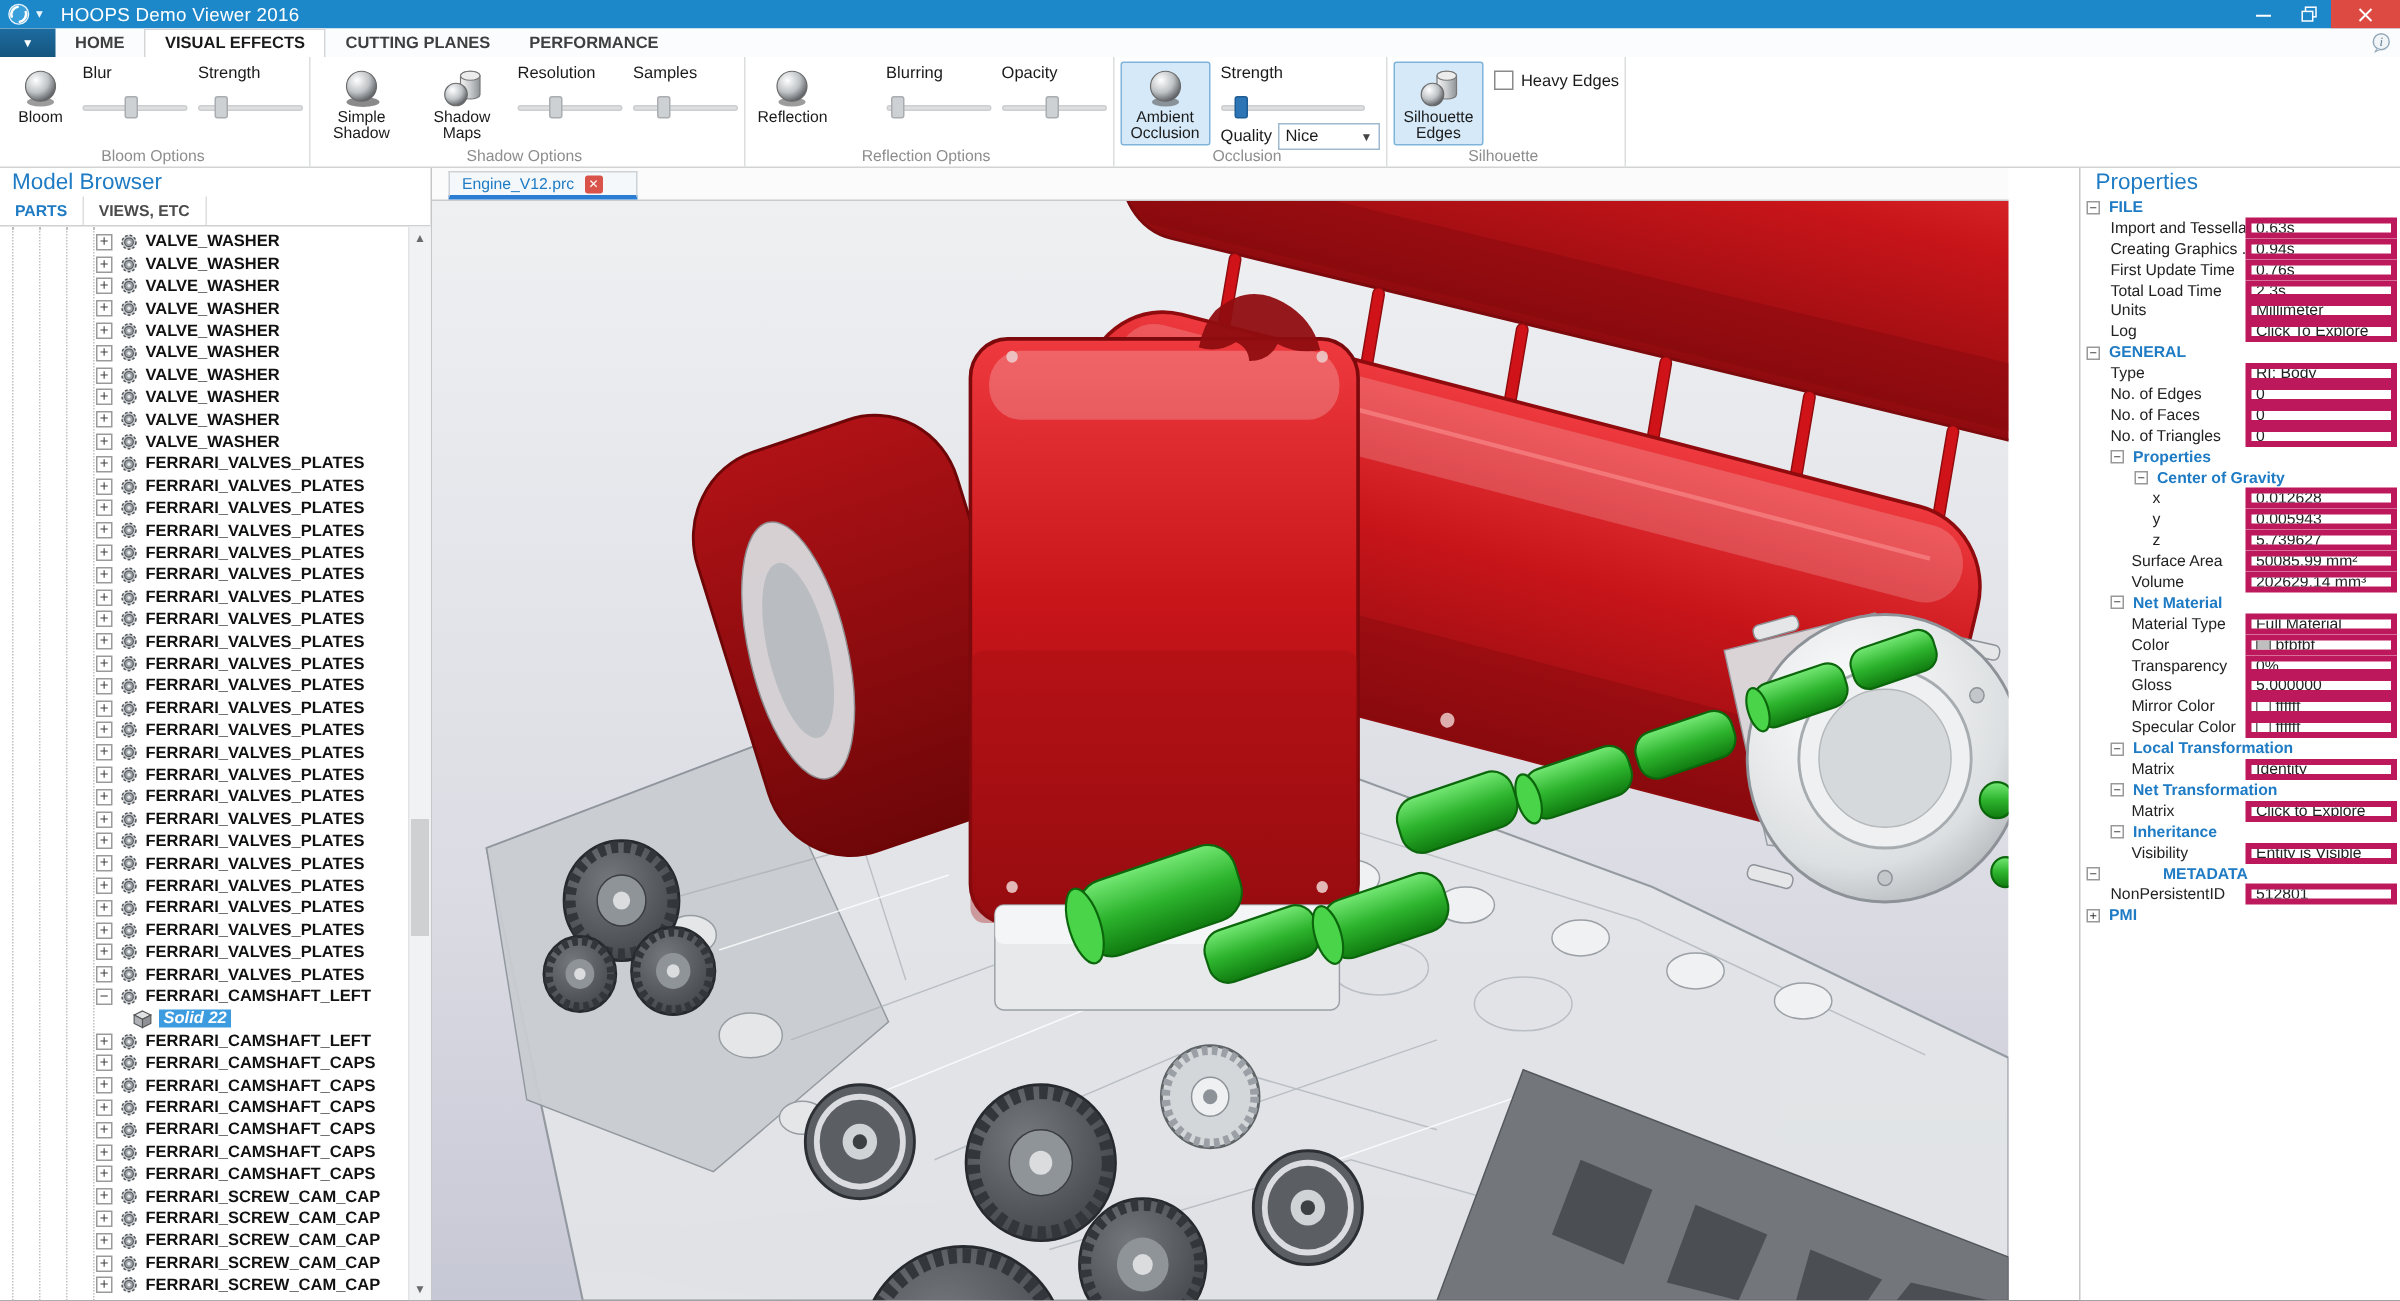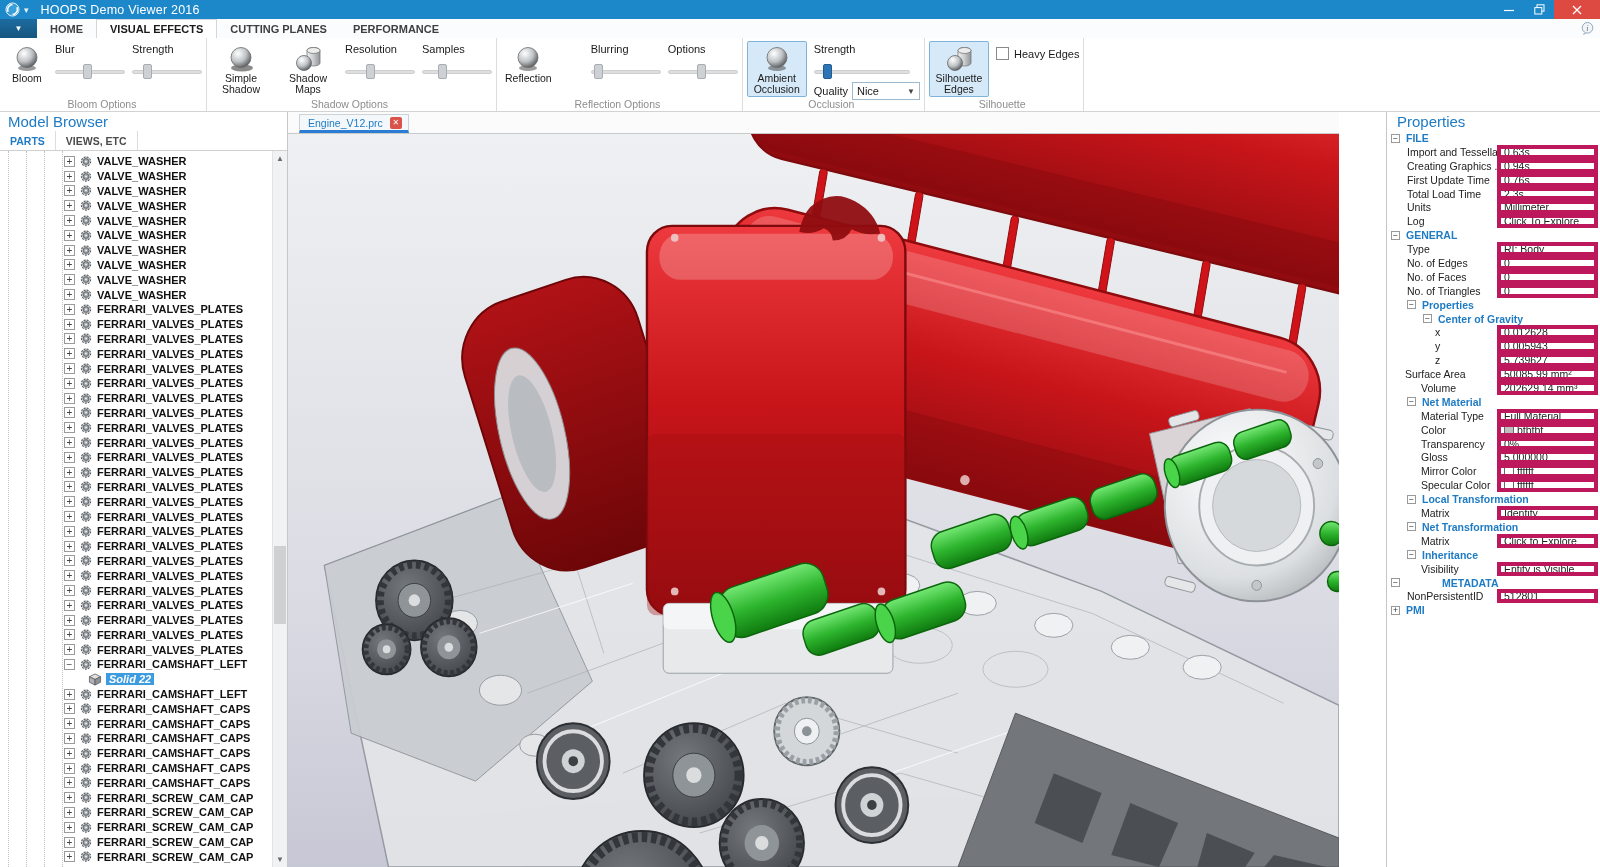--- a/index.html
+++ b/index.html
@@ -65,21 +65,21 @@
   .tw-icon svg{display:block;}
   .tw-label.sel{background:#3d9ce0;color:#fff;padding:0 3px;font-style:italic;}
   .vsb{position:absolute;top:0;right:0;bottom:0;width:15px;background:#f1f2f4;border-left:1px solid #e2e3e4;}
   .vsb .arr{height:15px;display:flex;align-items:center;justify-content:center;font-size:8px;color:#6b6b6b;}
   .vsb .arr.dn{position:absolute;bottom:0;left:0;right:0;}
   .vsb .thumb{position:absolute;left:1px;right:1px;top:395px;height:78px;background:#cfd0d2;}
 
   
   .viewport{flex:1;display:flex;flex-direction:column;min-width:0;background:#fff;}
   .doc-tabs{height:22px;background:#fbfbfc;border-bottom:1px solid #c9cacb;display:flex;align-items:flex-end;padding-left:11px;}
-  .doc-tab{display:flex;align-items:center;gap:7px;padding:2px 6px 1px 8px;font-size:10.5px;color:#1e7bc4;background:#f4f8fb;border:1px solid #cdd2d6;border-bottom:3px solid #2b7cd3;}
+  .doc-tab{display:flex;align-items:center;gap:7px;padding:2px 22px 1px 8px;font-size:10.5px;color:#1e7bc4;background:#f4f8fb;border:1px solid #cdd2d6;border-bottom:3px solid #2b7cd3;}
   .doc-close{width:12px;height:12px;background:#d9534a;color:#fff;font-size:8px;line-height:12px;text-align:center;border-radius:2px;font-weight:700;}
   .canvas{flex:1;position:relative;}
   .canvas svg{position:absolute;inset:0;}
 
   
   .props{width:214px;border-left:1px solid #c6c7c8;background:#fff;overflow:hidden;flex:none;margin-left:47px;}
   .pr-title{font-size:15px;color:#1e7bc4;height:19px;padding:1px 0 0 10px;}
   .prow{position:relative;height:13.9px;font-size:10.5px;color:#222;}
   .plabel{position:absolute;top:1px;white-space:nowrap;}
   .psec .plabel{color:#1e7bc4;font-weight:700;}
@@ -240,21 +240,21 @@
           <div class="rg-col">
             <div class="rslider" style="margin-left: 28px;">
               <span class="rs-label">Blurring</span>
               <div class="rs-track">
                 <div class="rs-handle" style="left: 10%;"></div>
               </div>
             </div>
           </div>
           <div class="rg-col">
             <div class="rslider">
-              <span class="rs-label">Options</span>
+              <span class="rs-label">Opacity</span>
               <div class="rs-track">
                 <div class="rs-handle" style="left: 48%;"></div>
               </div>
             </div>
           </div>
         </div>
         <div class="rg-label">Reflection Options</div>
       </div>
       <div class="rgroup">
         <div class="rg-content">
@@ -1192,21 +1192,21 @@
               <span>0.005943</span>
             </span>
           </div>
           <div class="prow">
             <span class="plabel" style="left: 48px;">z</span>
             <span class="pvalue">
               <span>5.739627</span>
             </span>
           </div>
           <div class="prow">
-            <span class="plabel" style="left: 18px; text-align: center;">Surface Area</span>
+            <span class="plabel" style="left: 34px; text-align: center;">Surface Area</span>
             <span class="pvalue">
               <span>50085.99 mm²</span>
             </span>
           </div>
           <div class="prow">
             <span class="plabel" style="left: 34px;">Volume</span>
             <span class="pvalue">
               <span>202629.14 mm³</span>
             </span>
           </div>

